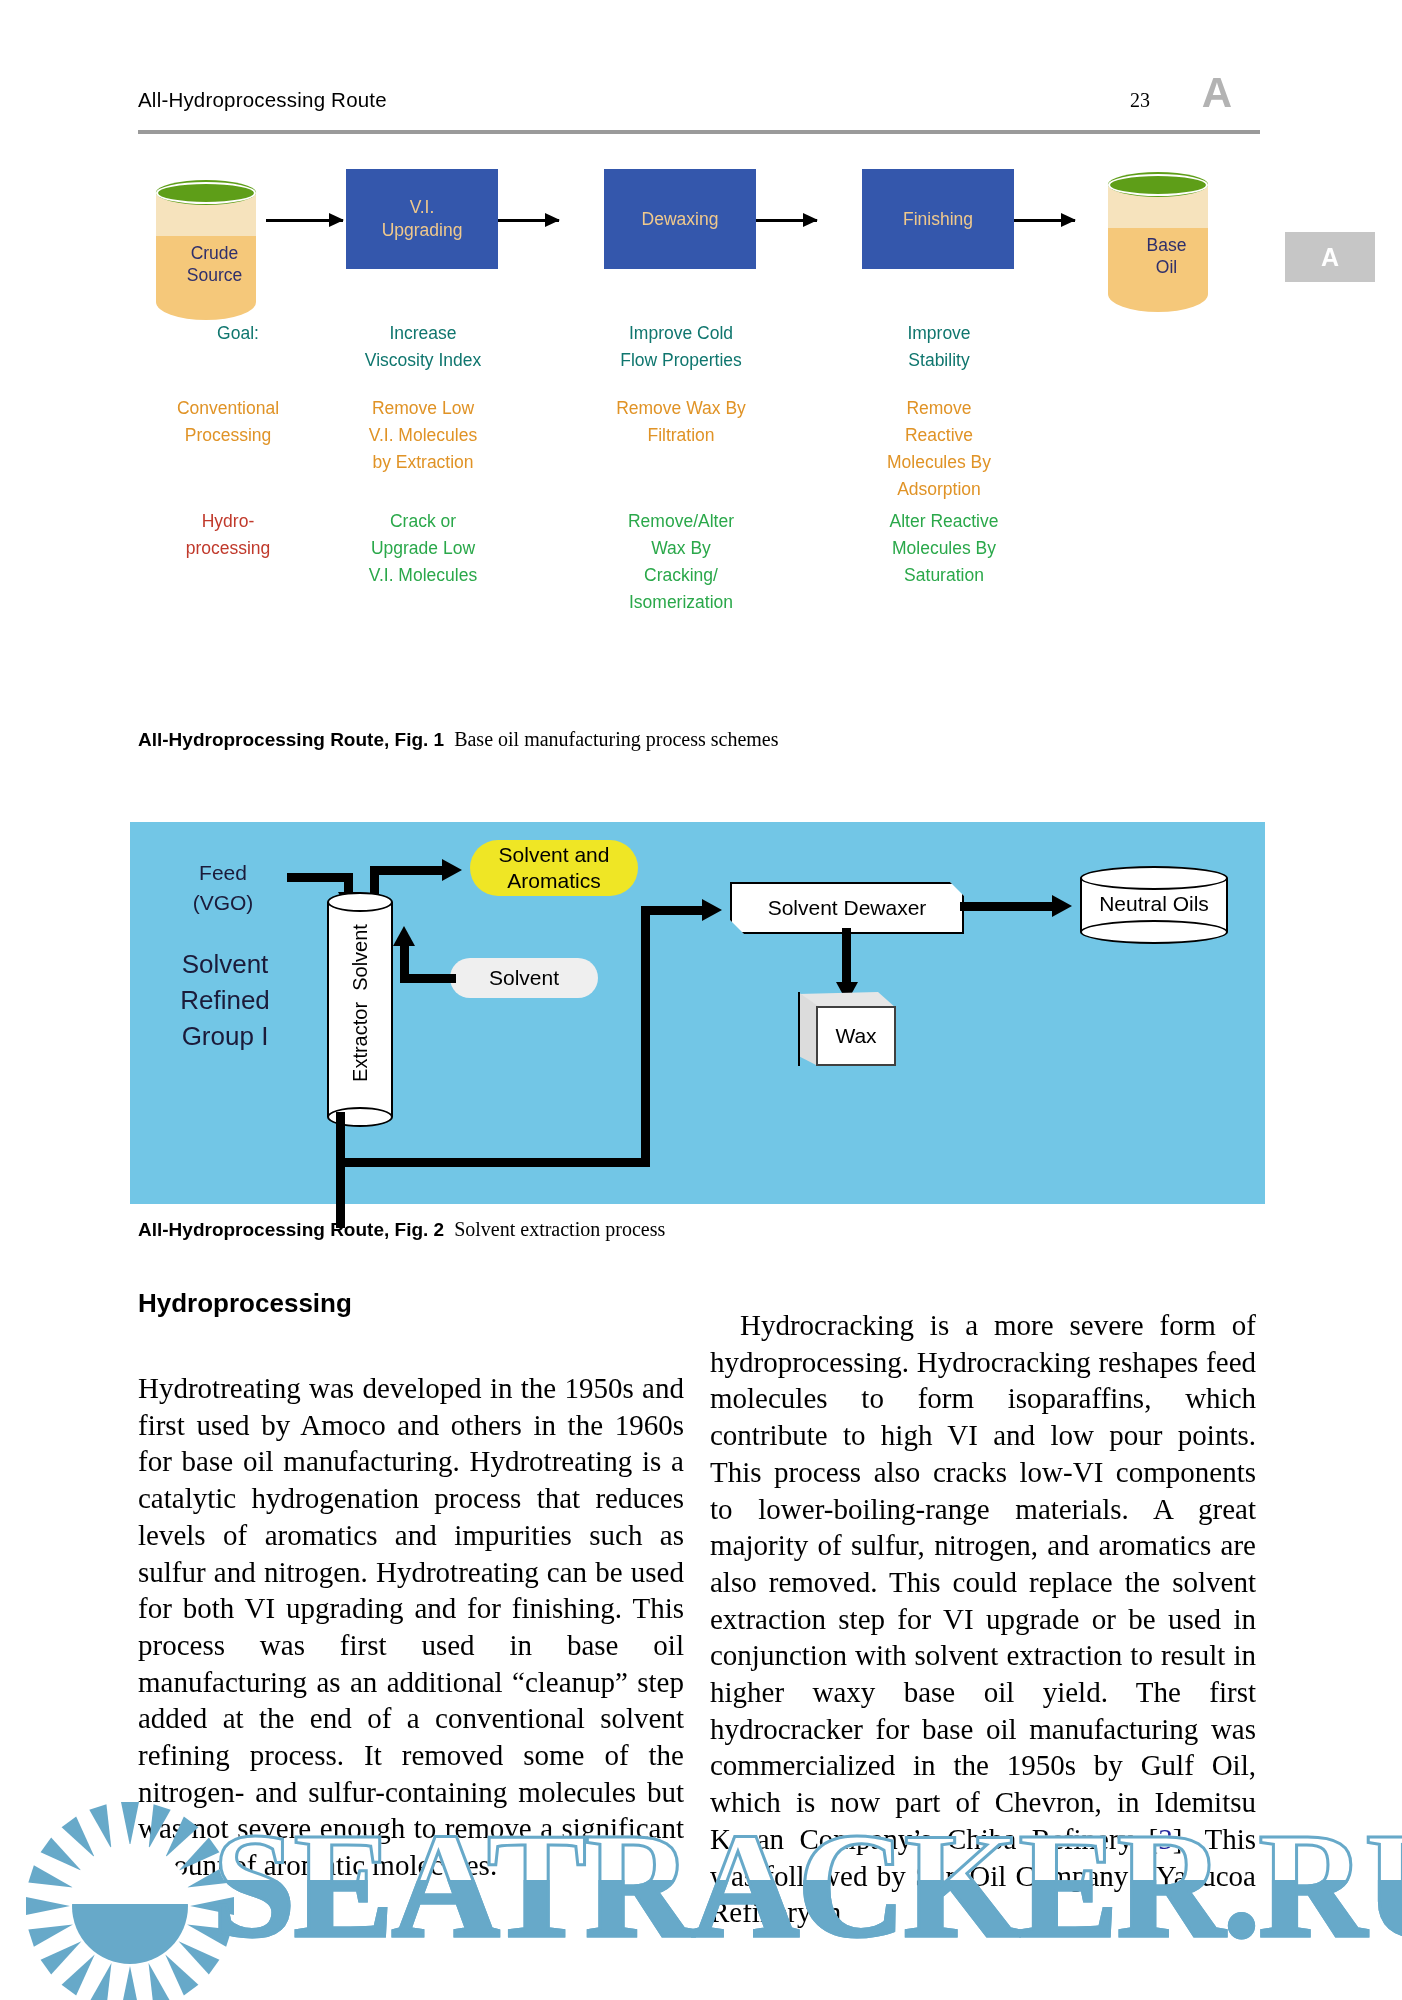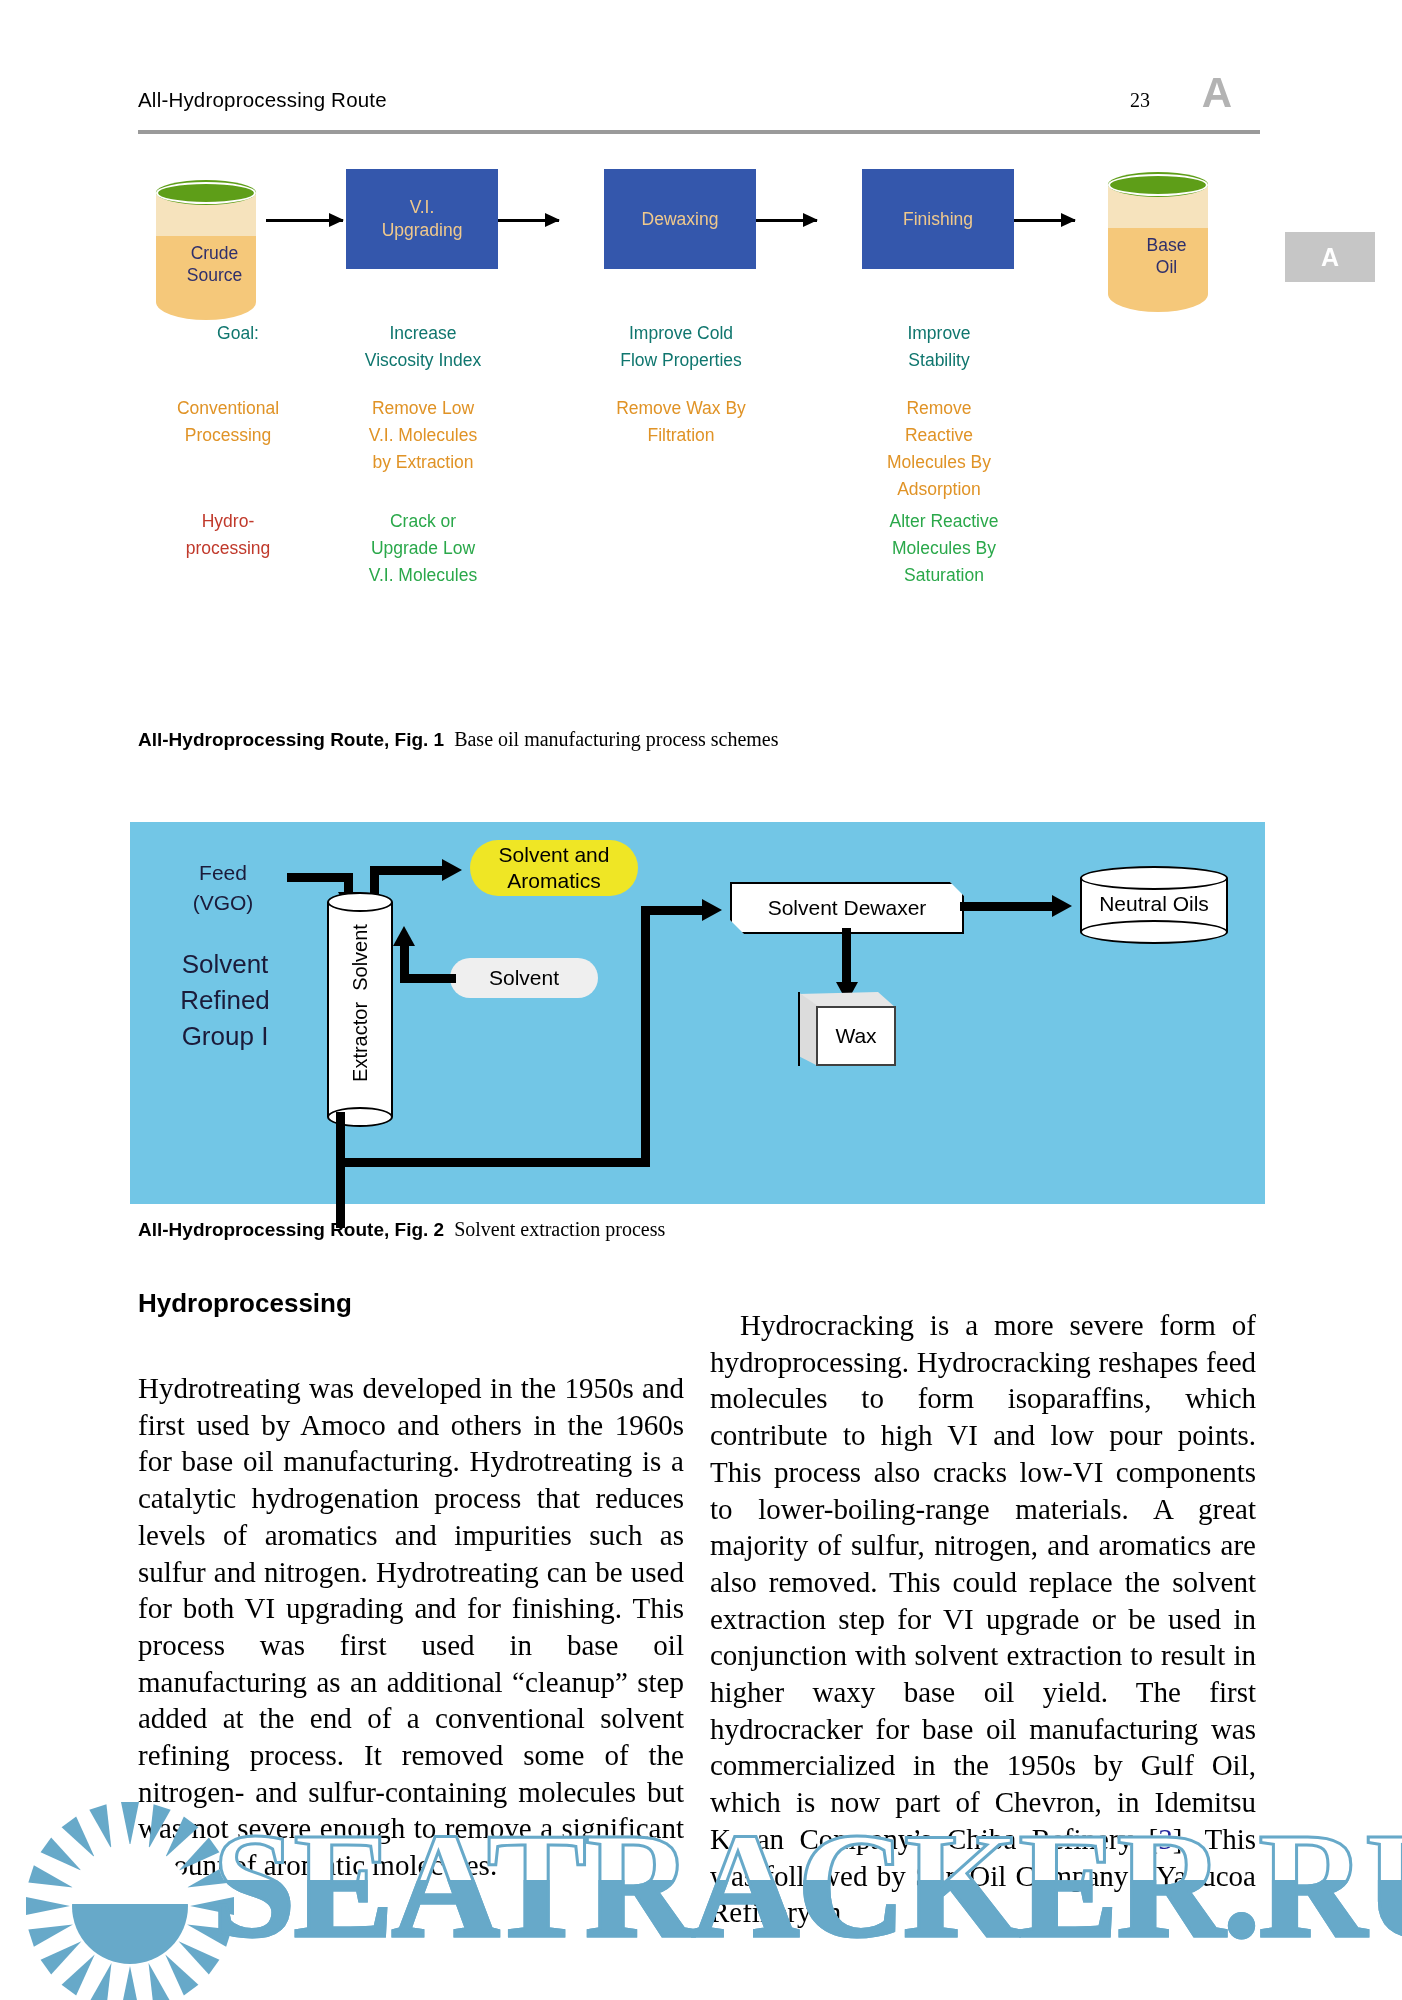--- a/index.html
+++ b/index.html
@@ -305,20 +305,26 @@
     </div>
 
     <div class="col-hyd label-red" style="left:-10px;top:348px;width:200px;">
       <span>Hydro-</span><br>
       <span>processing</span>
     </div>
     <div class="col-hyd" style="left:190px;top:348px;width:190px;">
       <span>Crack or</span><br>
       <span>Upgrade Low</span><br>
       <span>V.I. Molecules</span>
+    </div>
+    <div class="col-hyd" style="left:448px;top:348px;width:190px;">
+      <span>Remove/Alter</span><br>
+      <span>Wax By</span><br>
+      <span>Cracking/</span><br>
+      <span>Isomerization</span>
     </div>
     <div class="col-hyd" style="left:706px;top:348px;width:200px;">
       <span>Alter Reactive</span><br>
       <span>Molecules By</span><br>
       <span>Saturation</span>
     </div>
   </div>
 
   <div class="figcap" style="top:728px;">
     <b>All-Hydroprocessing Route, Fig. 1</b>&nbsp;&nbsp;<span>Base oil manufacturing process schemes</span>

